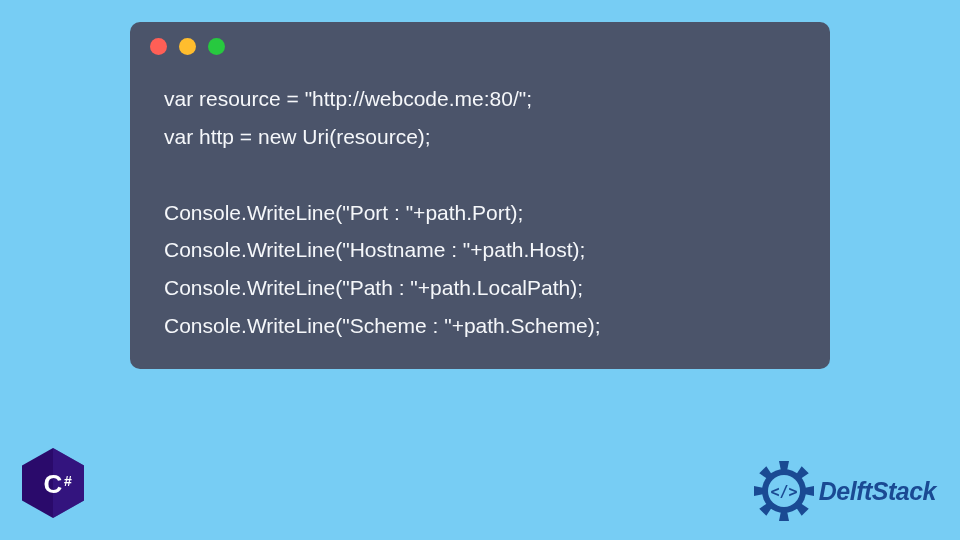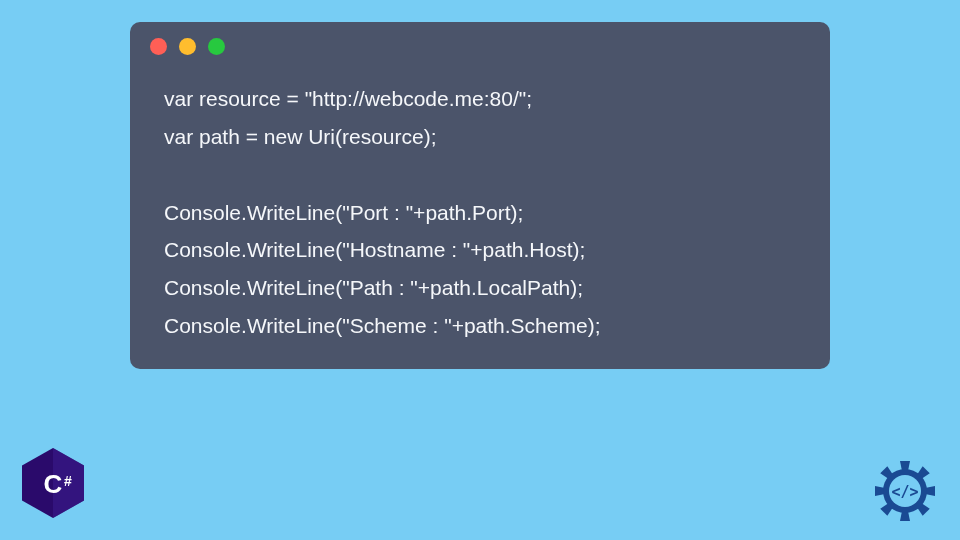--- a/index.html
+++ b/index.html
@@ -77,21 +77,21 @@
 <body>
 
 <div class="code-card">
   <div class="card-header">
     <div class="dot dot-red"></div>
     <div class="dot dot-yellow"></div>
     <div class="dot dot-green"></div>
   </div>
   <div class="code-body">
     <div class="code-line">var resource = "http://webcode.me:80/";</div>
-    <div class="code-line">var path = new Uri(resource);</div>
+    <div class="code-line">var http = new Uri(resource);</div>
     <div class="blank-line"></div>
     <div class="code-line">Console.WriteLine("Port : "+path.Port);</div>
     <div class="code-line">Console.WriteLine("Hostname : "+path.Host);</div>
     <div class="code-line">Console.WriteLine("Path : "+path.LocalPath);</div>
     <div class="code-line">Console.WriteLine("Scheme : "+path.Scheme);</div>
   </div>
 </div>
 
 <div class="csharp-badge">
   <svg viewBox="0 0 62 70" width="62" height="70">
@@ -115,13 +115,14 @@
           <polygon transform="rotate(225)" points="-5,-30 5,-30 3,-20 -3,-20"></polygon>
           <polygon transform="rotate(270)" points="-5,-30 5,-30 3,-20 -3,-20"></polygon>
           <polygon transform="rotate(315)" points="-5,-30 5,-30 3,-20 -3,-20"></polygon>
         </g>
         <circle r="22" fill="#1a4a93"></circle>
         <circle r="16" fill="#77cdf4"></circle>
         <text x="0" y="6" text-anchor="middle" fill="#1a4a93" font-size="15" font-weight="700" font-family="monospace">&lt;/&gt;</text>
       </g>
     </svg>
   </div>
+  <span class="delft-text">DelftStack</span>
 </div>
 
 </body></html>

